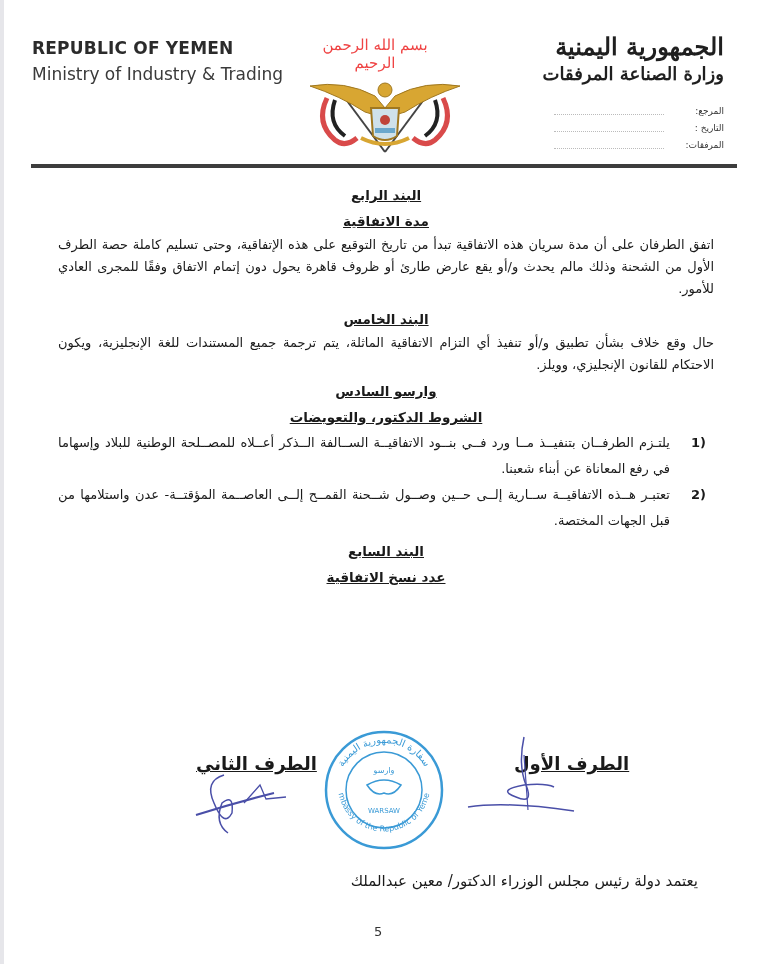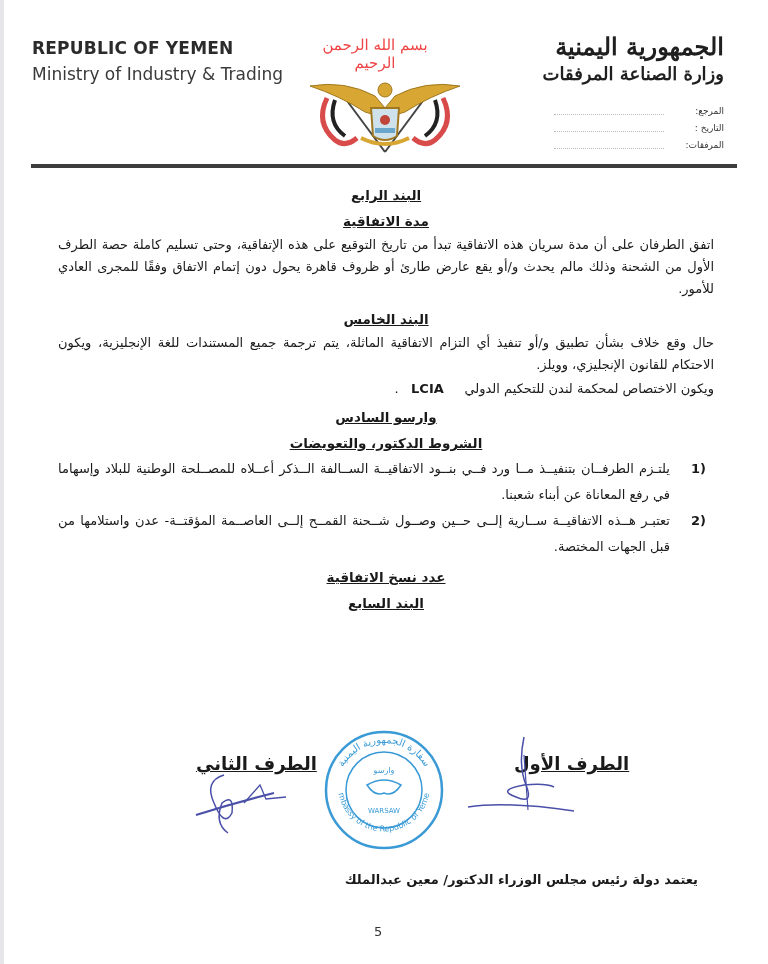--- a/index.html
+++ b/index.html
@@ -28,21 +28,21 @@
   .list-item { display: flex; direction: rtl; line-height: 26px; }
   .list-item .num { width: 30px; flex: none; text-align: right; font-family: "DejaVu Sans", sans-serif; font-weight: bold; direction: ltr; }
   .list-item .txt { flex: 1; text-align: justify; text-align-last: right; padding-right: 6px; }
   .latin { font-family: "DejaVu Sans", sans-serif; font-weight: bold; direction: ltr; unicode-bidi: embed; }
   .sig-area { position: absolute; left: 0; top: 725px; width: 768px; height: 140px; }
   .party { position: absolute; font-weight: bold; text-decoration: underline; font-size: 18px; direction: rtl; }
   .party.first { left: 514px; top: 28px; }
   .party.second { left: 196px; top: 28px; }
   .signature { position: absolute; }
   .stamp { position: absolute; left: 323px; top: 4px; width: 122px; height: 122px; }
-  .approval { position: absolute; right: 70px; top: 872px; direction: rtl; font-size: 13px; font-weight: bold; }
+  .approval { position: absolute; right: 70px; top: 872px; direction: rtl; font-size: 15px; font-weight: normal; }
   .page-num { position: absolute; left: 374px; top: 924px; font-size: 13px; color: #333; font-family: "DejaVu Sans", sans-serif; }
 </style>
 </head>
 <body>
 
 <div class="left-edge"></div>
 
 <div class="header-en">
   <div class="t1">REPUBLIC OF YEMEN</div>
   <div class="t2">Ministry of Industry &amp; Trading</div>
@@ -90,45 +90,38 @@
 <div class="body-text">
   <section>
     <div class="clause-title">البند الرابع</div>
     <div class="clause-title">مدة الاتفاقية</div>
     <div class="para">اتفق الطرفان على أن مدة سريان هذه الاتفاقية تبدأ من تاريخ التوقيع على هذه الإتفاقية، وحتى تسليم كاملة حصة الطرف الأول من الشحنة وذلك مالم يحدث و/أو يقع عارض طارئ أو ظروف قاهرة يحول دون إتمام الاتفاق وفقًا للمجرى العادي للأمور.</div>
   </section>
 
   <section style="margin-top:6px;">
     <div class="clause-title">البند الخامس</div>
     <div class="para">حال وقع خلاف بشأن تطبيق و/أو تنفيذ أي التزام الاتفاقية الماثلة، يتم ترجمة جميع المستندات للغة الإنجليزية، ويكون الاحتكام للقانون الإنجليزي، وويلز.</div>
-    <div class="para-line">
-      <span>ويكون الاختصاص لمحكمة لندن للتحكيم الدولي</span>
-      &nbsp;&nbsp;&nbsp;
-      <span class="latin">LCIA</span>
-      &nbsp;
-      <span>.</span>
-    </div>
   </section>
 
   <section style="margin-top:2px;">
     <div class="clause-title">وارسو السادس</div>
     <div class="clause-title">الشروط الدكتور، والتعويضات</div>
     <div class="list-item" style="margin-right:8px;">
       <span class="num">1)</span>
       <span class="txt">يلتـزم الطرفــان بتنفيــذ مــا ورد فــي بنــود الاتفاقيــة الســالفة الــذكر أعــلاه للمصــلحة الوطنية للبلاد وإسهاما في رفع المعاناة عن أبناء شعبنا.</span>
     </div>
     <div class="list-item" style="margin-right:8px;">
       <span class="num">2)</span>
       <span class="txt">تعتبـر هــذه الاتفاقيــة ســارية إلــى حــين وصــول شــحنة القمــح إلــى العاصــمة المؤقتــة- عدن واستلامها من قبل الجهات المختصة.</span>
     </div>
   </section>
 
   <section style="margin-top:4px;">
+    <div class="clause-title">البند السابع</div>
     <div class="clause-title">عدد نسخ الاتفاقية</div>
-    <div class="clause-title">البند السابع</div>
   </section>
 </div>
 
 <div class="sig-area">
   <div class="party first">الطرف الأول</div>
   <div class="party second">الطرف الثاني</div>
 
   <svg class="signature" style="left:466px; top:10px;" width="120" height="90" viewBox="0 0 120 90">
     <path d="M58 2 Q52 30 60 50 Q68 70 50 62 Q30 55 58 50 Q80 48 88 52" fill="none" stroke="#4a4fa8" stroke-width="1.5"></path>
     <path d="M2 72 Q40 66 108 76" fill="none" stroke="#4a4fa8" stroke-width="1.5"></path>

